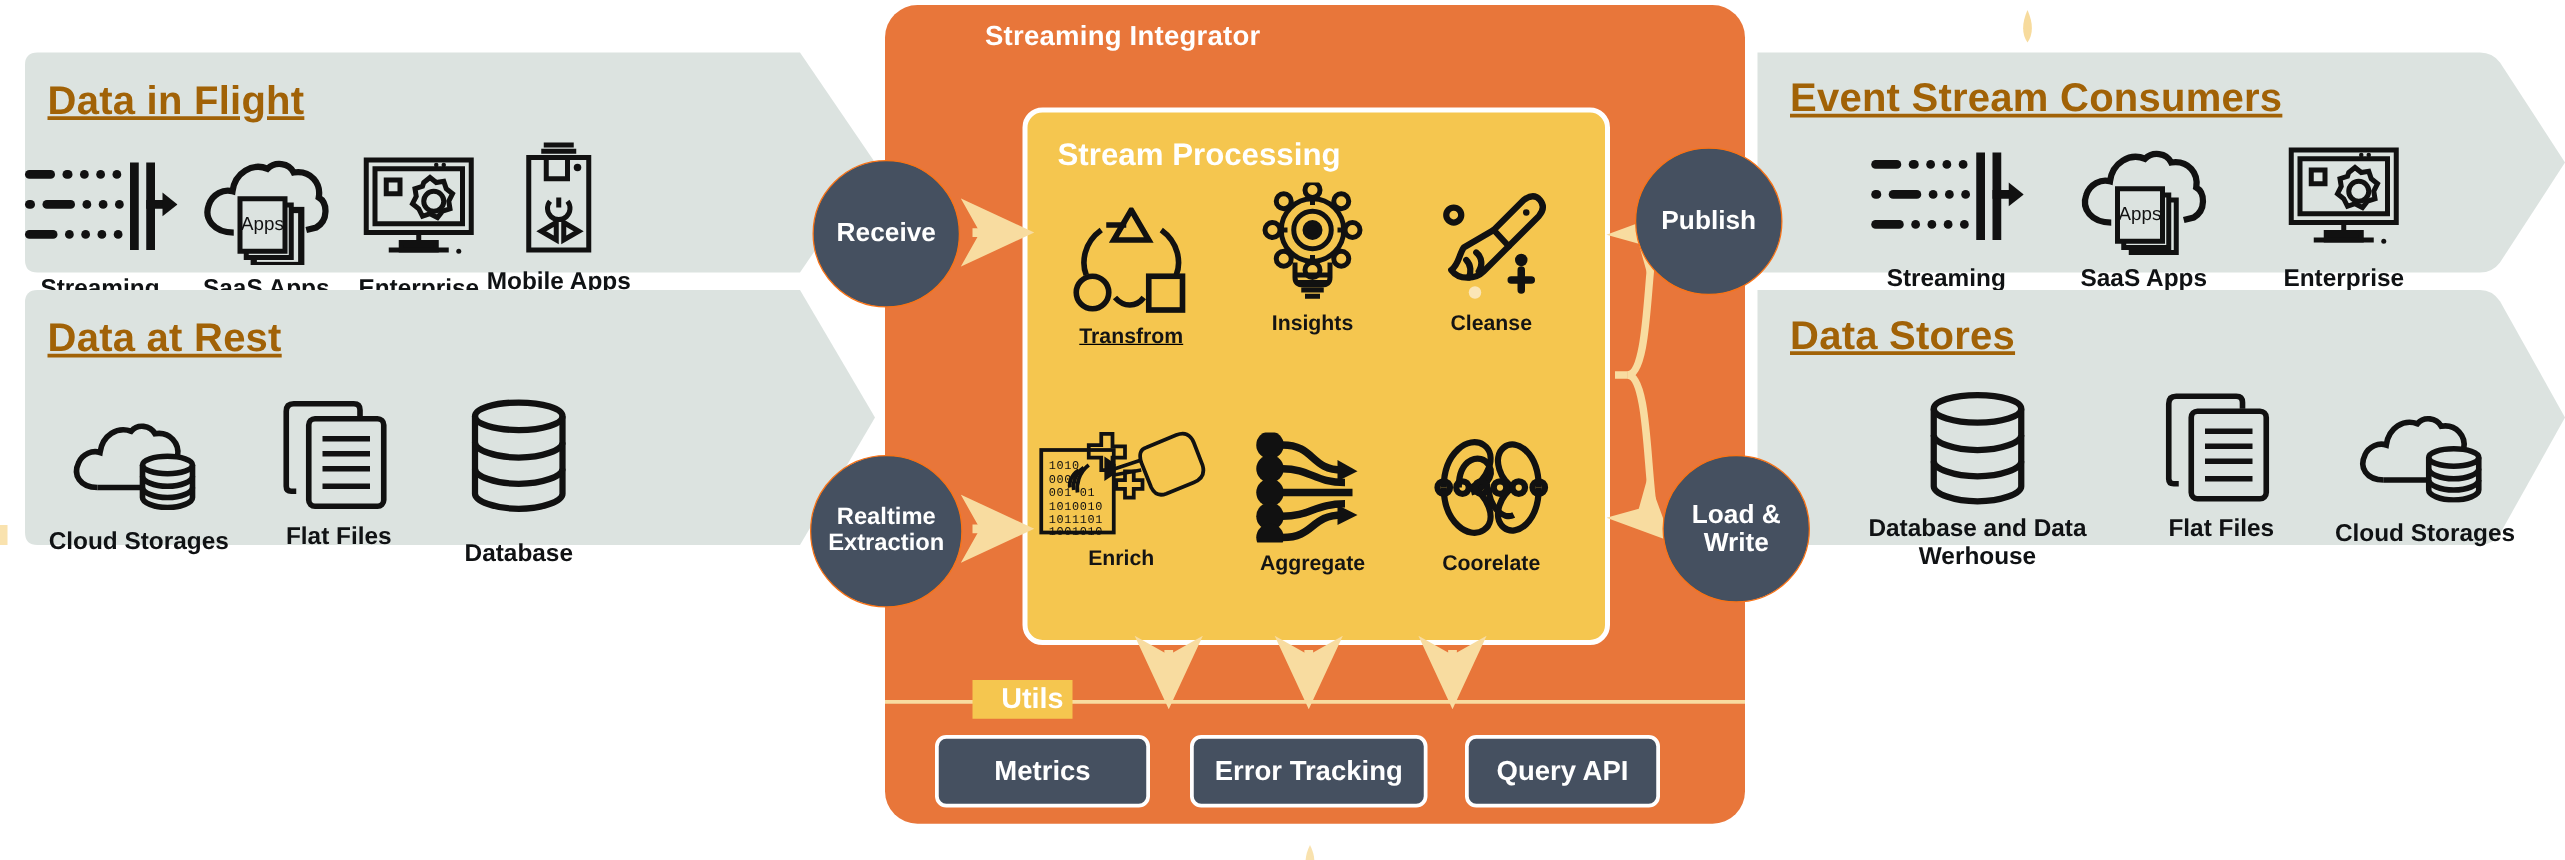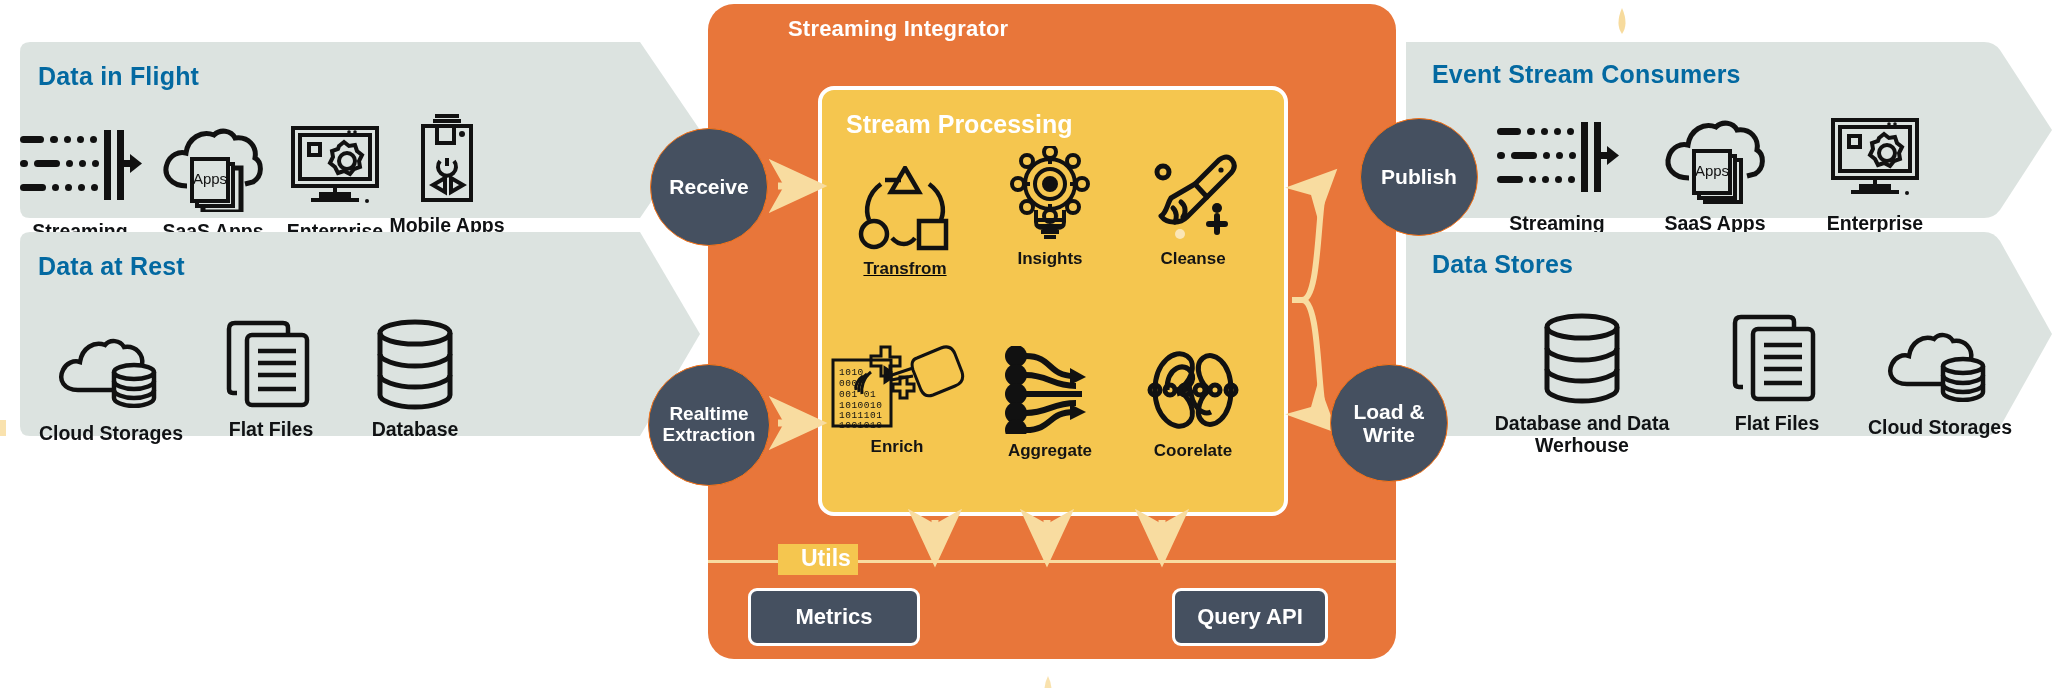--- a/index.html
+++ b/index.html
@@ -13,25 +13,26 @@
     width:2052px;
     height:688px;
     background:#ffffff;
     overflow:hidden;
   }
 
   
   .abs{position:absolute;}
   .panel-title{
     position:absolute;
-    color:#0369a1;
-    font-weight:bold;
-    font-size:25px;
+    color:#a16207;
+    font-weight:bold;
+    font-size:32px;
     letter-spacing:.2px;
     white-space:nowrap;
+    text-decoration:underline;
   }
   .node{
     position:absolute;
     display:flex;
     flex-direction:column;
     align-items:center;
     justify-content:flex-start;
     width:170px;
   }
   .node .glyph{
@@ -302,21 +303,21 @@
         <g fill="none" stroke="#111" stroke-width="4.5">
           <path d="M12,74 L8,74 Q4,74 4,70 L4,10 Q4,4 10,4 L58,4 Q63,4 63,9 L63,14"></path>
           <rect x="22" y="16" width="60" height="70" rx="5"></rect>
           <path d="M33,32 L71,32 M33,44 L71,44 M33,56 L71,56 M33,70 L71,70"></path>
         </g>
       </svg>
     </span>
     <span class="cap">Flat Files</span>
   </div>
 
-  <div class="node" style="left:330px;top:316px;">
+  <div class="node" style="left:330px;top:316px;gap:14px;">
     <span class="glyph">
       <svg class="ico" width="86" height="92" viewBox="0 0 86 92">
         <g fill="none" stroke="#111" stroke-width="5">
           <ellipse cx="43" cy="15" rx="35" ry="11"></ellipse>
           <path d="M8,15 L8,77 C8,83 24,89 43,89 C62,89 78,83 78,77 L78,15"></path>
           <path d="M8,36 C8,42 24,48 43,48 C62,48 78,42 78,36"></path>
           <path d="M8,57 C8,63 24,69 43,69 C62,69 78,63 78,57"></path>
         </g>
       </svg>
     </span>
@@ -469,21 +470,21 @@
 
   <div class="circle" style="left:650px;top:128px;width:118px;height:118px;font-size:21px;">
     <span>Receive</span>
   </div>
 
   <div class="circle" style="left:648px;top:364px;width:122px;height:122px;font-size:19px;white-space:pre-line;">
     <span>Realtime
 Extraction</span>
   </div>
 
-  <div class="circle" style="left:1360px;top:118px;width:118px;height:118px;font-size:21px;">
+  <div class="circle" style="left:1308px;top:118px;width:118px;height:118px;font-size:21px;">
     <span>Publish</span>
   </div>
 
   <div class="circle" style="left:1330px;top:364px;width:118px;height:118px;font-size:21px;white-space:pre-line;">
     <span>Load &amp;
 Write</span>
   </div>
 
   <svg class="ovl">
     <defs>
@@ -503,20 +504,23 @@
     <line x1="935" y1="520" x2="935" y2="552" stroke="#f8dca0" stroke-width="7" marker-end="url(#ah)"></line>
     <line x1="1047" y1="520" x2="1047" y2="552" stroke="#f8dca0" stroke-width="7" marker-end="url(#ah)"></line>
     <line x1="1162" y1="520" x2="1162" y2="552" stroke="#f8dca0" stroke-width="7" marker-end="url(#ah)"></line>
   </svg>
 
   <div id="utils-rule"></div>
   <div id="utils-label">Utils</div>
 
   <div class="util-btn" style="left:748px;width:172px;">
     <span>Metrics</span>
+  </div>
+  <div class="util-btn" style="left:952px;width:190px;">
+    <span>Error Tracking</span>
   </div>
   <div class="util-btn" style="left:1172px;width:156px;">
     <span>Query API</span>
   </div>
 
   <div class="abs" style="left:1404px;top:40px;width:640px;height:182px;">
     <svg class="ovl" style="width:650px;height:200px;left:0;top:0;" viewBox="0 0 650 200">
       <path d="M2,2 L580,2 Q590,2 596,10 L648,90 L596,170 Q590,178 580,178 L2,178 Z" fill="#dce3e0"></path>
     </svg>
   </div>

